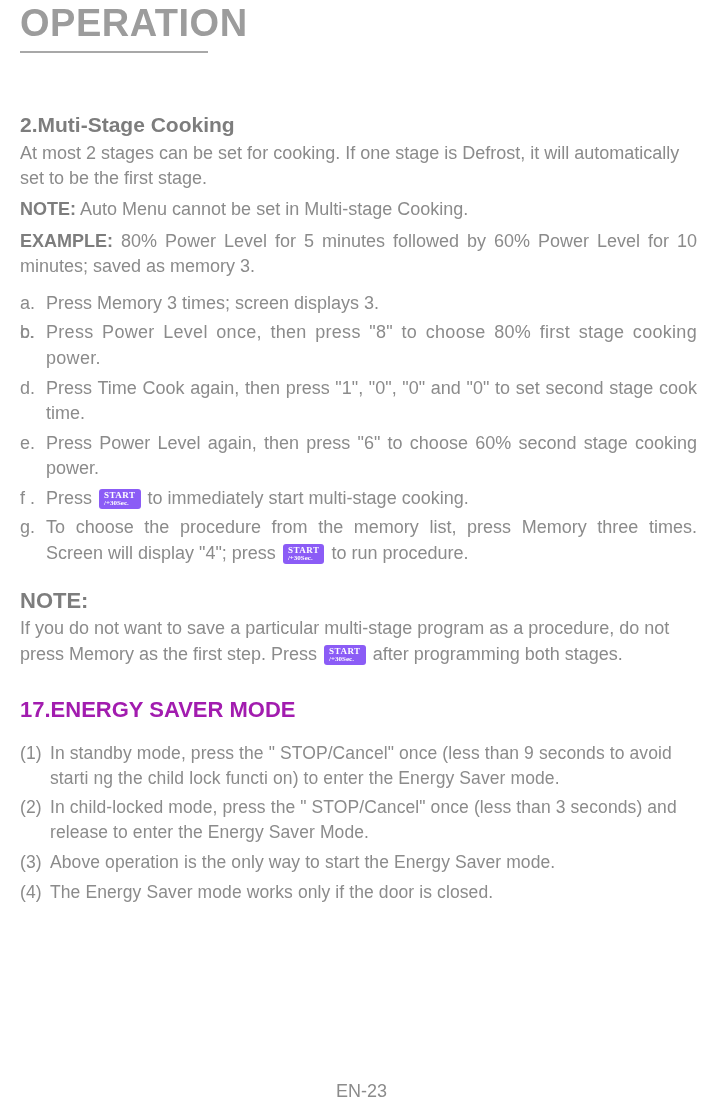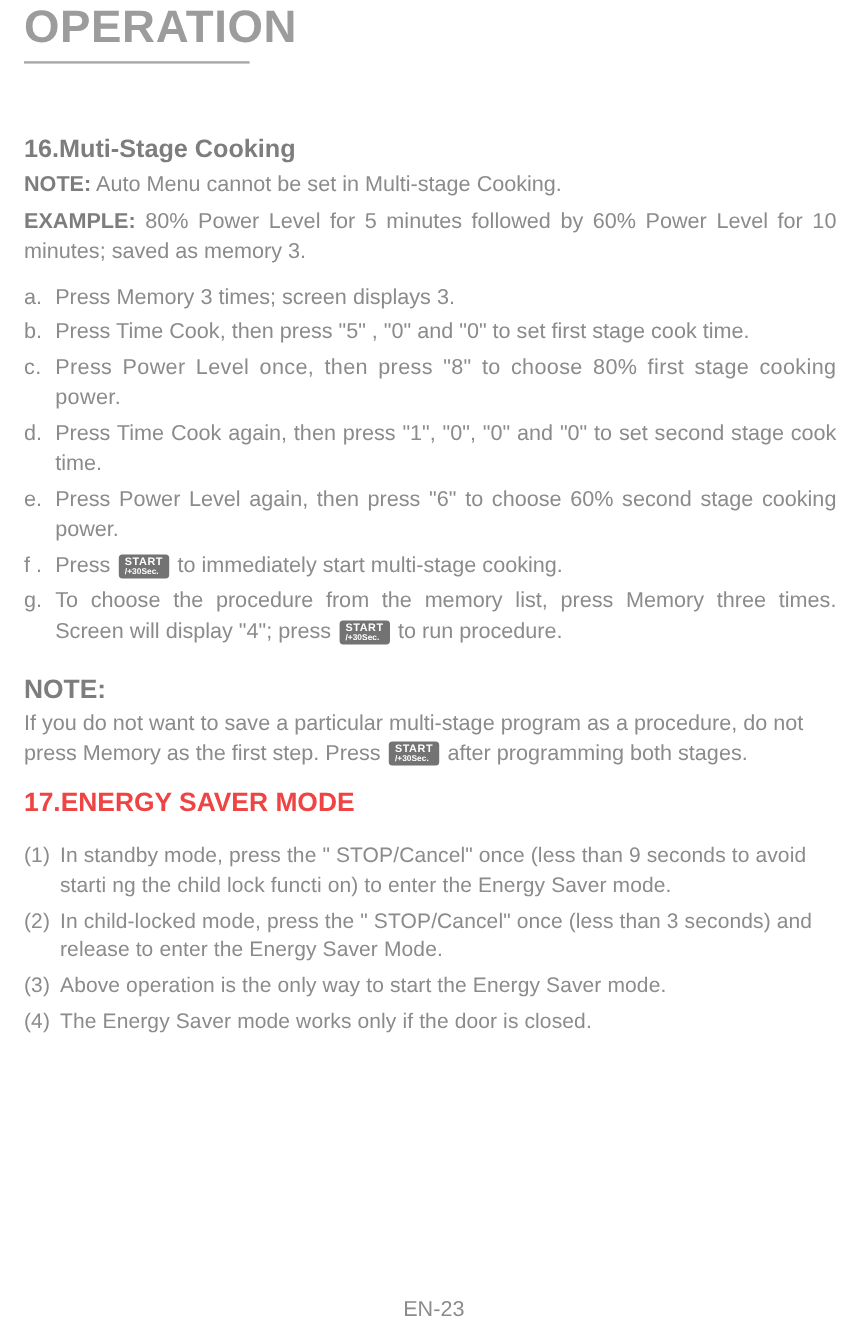--- a/index.html
+++ b/index.html
@@ -77,22 +77,22 @@
   .note-heading {
     font-size: 22px;
     font-weight: bold;
     color: #7d7d7d;
     margin-top: 22px;
     margin-bottom: 2px;
   }
   .section17-heading {
     font-size: 22px;
     font-weight: bold;
-    color: #ef4444;
-    margin-top: 16px;
+    color: #a21caf;
+    margin-top: 30px;
     margin-bottom: 18px;
   }
   .ol-num {
     list-style: none;
     padding-left: 30px;
     margin: 0;
   }
   .ol-num li {
     position: relative;
     font-size: 17.5px;
@@ -103,29 +103,29 @@
   }
   .ol-num li .marker {
     position: absolute;
     left: -30px;
     width: 26px;
     color: #8b8b8b;
   }
   .start-btn {
     display: inline-block;
     vertical-align: middle;
-    background: #737373;
+    background: #8b5cf6;
     color: #ffffff;
     border-radius: 3px;
     font-size: 9px;
     font-weight: bold;
     padding: 2px 5px 2px 5px;
     line-height: 1.0;
     text-align: left;
-    font-family: Liberation Sans, sans-serif;
+    font-family: Liberation Serif, serif;
     margin: 0 2px;
   }
   .start-btn .t1 { display:block; font-size:9px; letter-spacing:0.5px;}
   .start-btn .t2 { display:block; font-size:7px; }
   .page-num {
     position: absolute;
     bottom: 16px;
     left: 0;
     width: 723px;
     text-align: center;
@@ -134,39 +134,39 @@
   }
 </style>
 </head>
 <body>
 
 <div class="page">
 
   <div class="title">OPERATION</div>
   <div class="title-underline"></div>
 
-  <div class="sub-heading">16.Muti-Stage Cooking</div>
-
+  <div class="sub-heading">2.Muti-Stage Cooking</div>
+
+  <div class="body-text para">At most 2 stages can be set for cooking. If one stage is Defrost, it will automatically set to  be the first stage.</div>
 
   <div class="body-text para">
     <span class="note-label">NOTE:</span><span> Auto Menu cannot be set in Multi-stage Cooking.</span>
   </div>
 
   <div class="body-text para justify">
     <span class="note-label">EXAMPLE:</span><span> 80% Power Level for 5 minutes followed by 60% Power Level for 10 minutes;  saved as memory 3.</span>
   </div>
 
   <ul class="ol-alpha">
     <li>
       <span class="marker">a.</span>
       <span>Press Memory 3 times; screen displays 3.</span>
     </li>
     <li>
       <span class="marker">b.</span>
-      <span>Press Time Cook, then press "5" , "0" and "0" to set first stage cook time.</span>
     </li>
     <li class="step-c">
       <span class="marker">c.</span>
       <span>Press Power Level once, then press "8" to choose 80% first stage cooking power.</span>
     </li>
     <li>
       <span class="marker">d.</span>
       <span>Press Time Cook again, then press "1", "0", "0" and "0" to set second stage cook time.</span>
     </li>
     <li>

